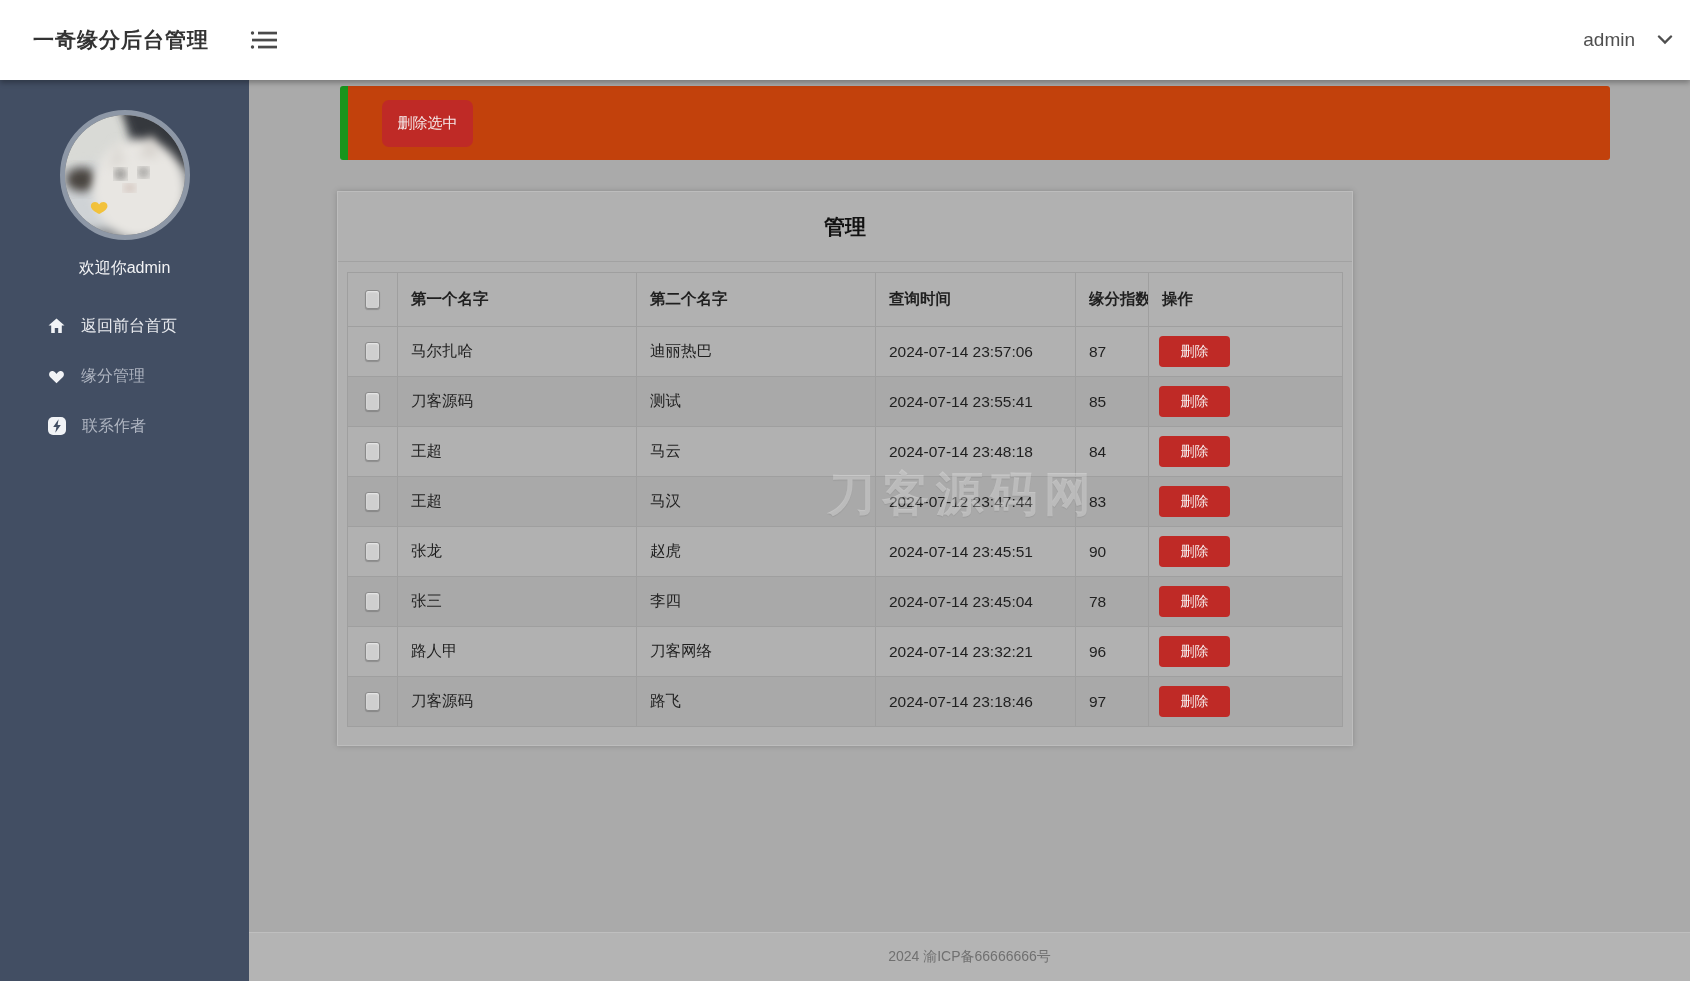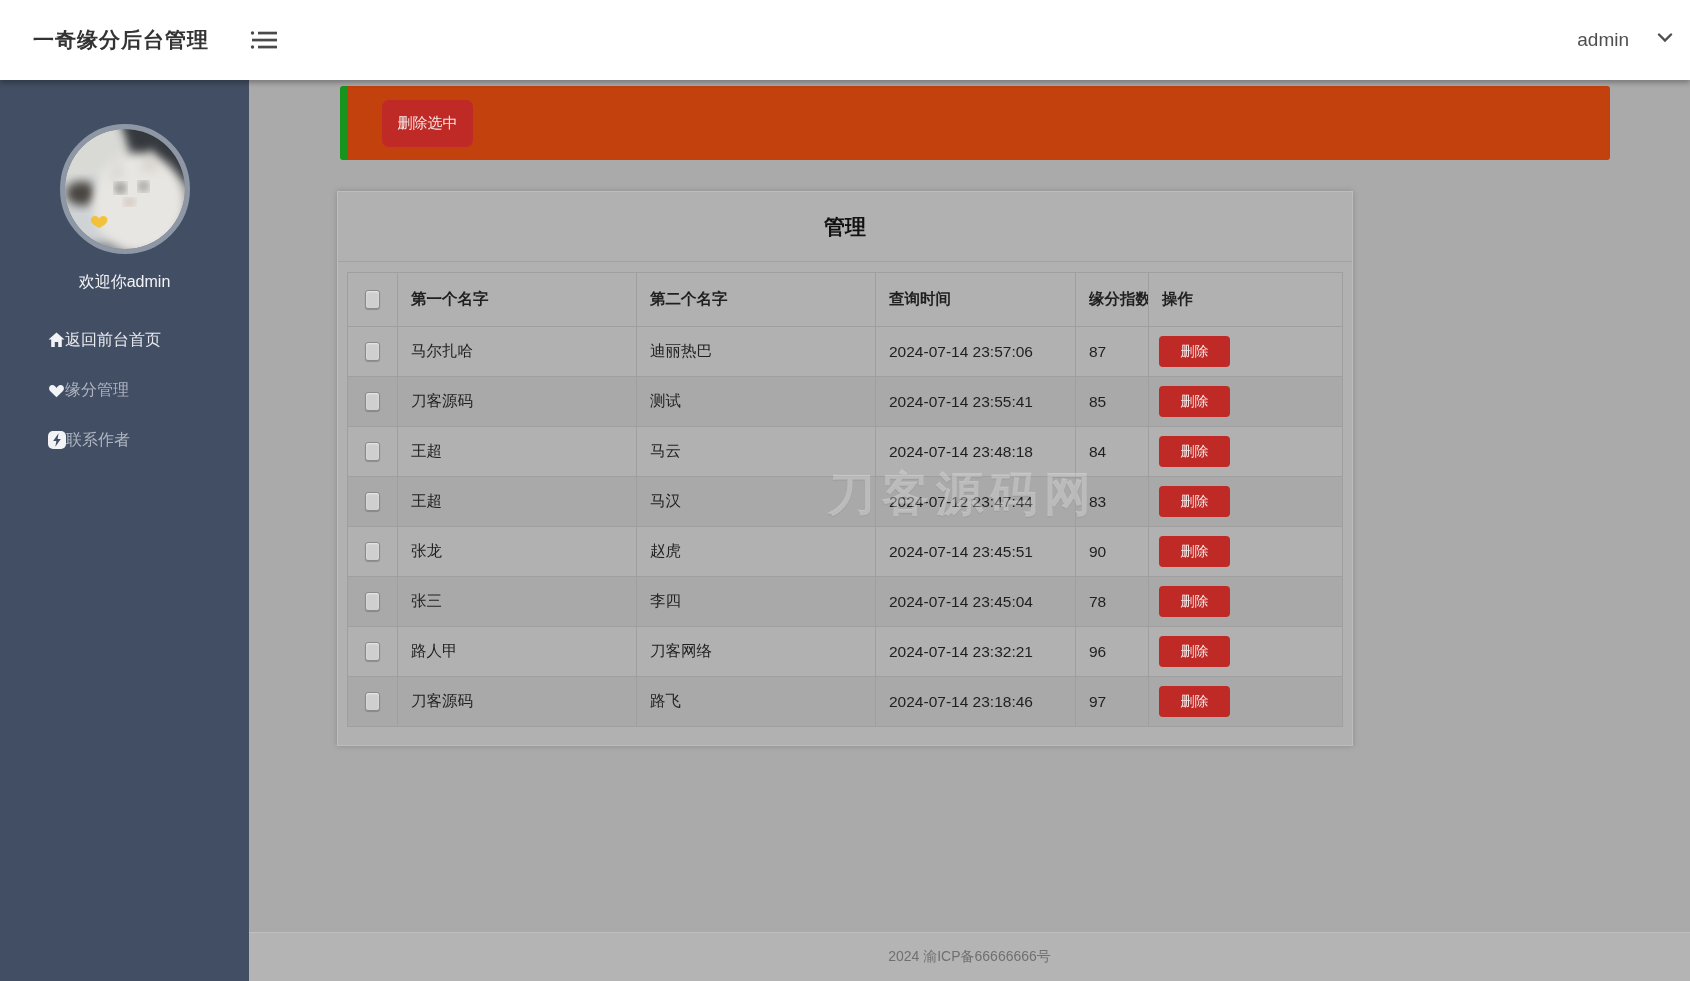--- a/index.html
+++ b/index.html
@@ -13,40 +13,40 @@
   
   .navbar {
     height:80px; background:#ffffff; flex:0 0 80px;
     display:flex; align-items:center; justify-content:space-between;
     padding:0 15px 0 33px; position:relative; z-index:5;
     box-shadow:0 3px 5px rgba(0,0,0,.28);
   }
   .nav-left { display:flex; align-items:center; gap:40px; }
   .brand { font-size:21px; font-weight:bold; color:#333; letter-spacing:1px; }
   .menu-toggle { cursor:pointer; display:flex; align-items:center; }
-  .nav-right { display:flex; gap:28px; cursor:pointer; padding-right:2px;margin-left:20px; }
+  .nav-right { display:flex; align-items:center; gap:22px; cursor:pointer; padding-right:2px;margin-left:20px; }
   .nav-user { font-size:19px; color:#4f4f4f; }
 
   
   .body-row { flex:1; display:flex; min-height:0; }
 
   
   .sidebar {
     flex:0 0 249px; background:#424e63; color:#e8eaee;
-    display:flex; flex-direction:column; align-items:center; padding-top:44px;
+    display:flex; flex-direction:column; align-items:center; padding-top:30px;
   }
   .avatar {
     width:130px; height:130px; border-radius:50%;
     border:5px solid #8d97a6; overflow:hidden; background:#8a8d90;
   }
   .avatar svg { display:block; }
   .welcome { margin-top:18px; font-size:16px; color:#f2f3f5; }
   .side-nav { width:100%; margin-top:22px; padding-left:48px; }
   .side-item {
-    display:flex; align-items:center; gap:0; height:50px;
+    display:flex; align-items:center; gap:16px; height:50px;
     font-size:16px; cursor:pointer; color:#aeb4c0; text-decoration:none;
   }
   .side-item.bright { color:#e9ebef; }
   .side-item .ic { display:flex; align-items:center; }
 
   
   .content { flex:1; position:relative; display:flex; flex-direction:column; min-width:0; }
 
   .alert {
     margin:6px 80px 0 91px; height:74px; background:#c2410c;

